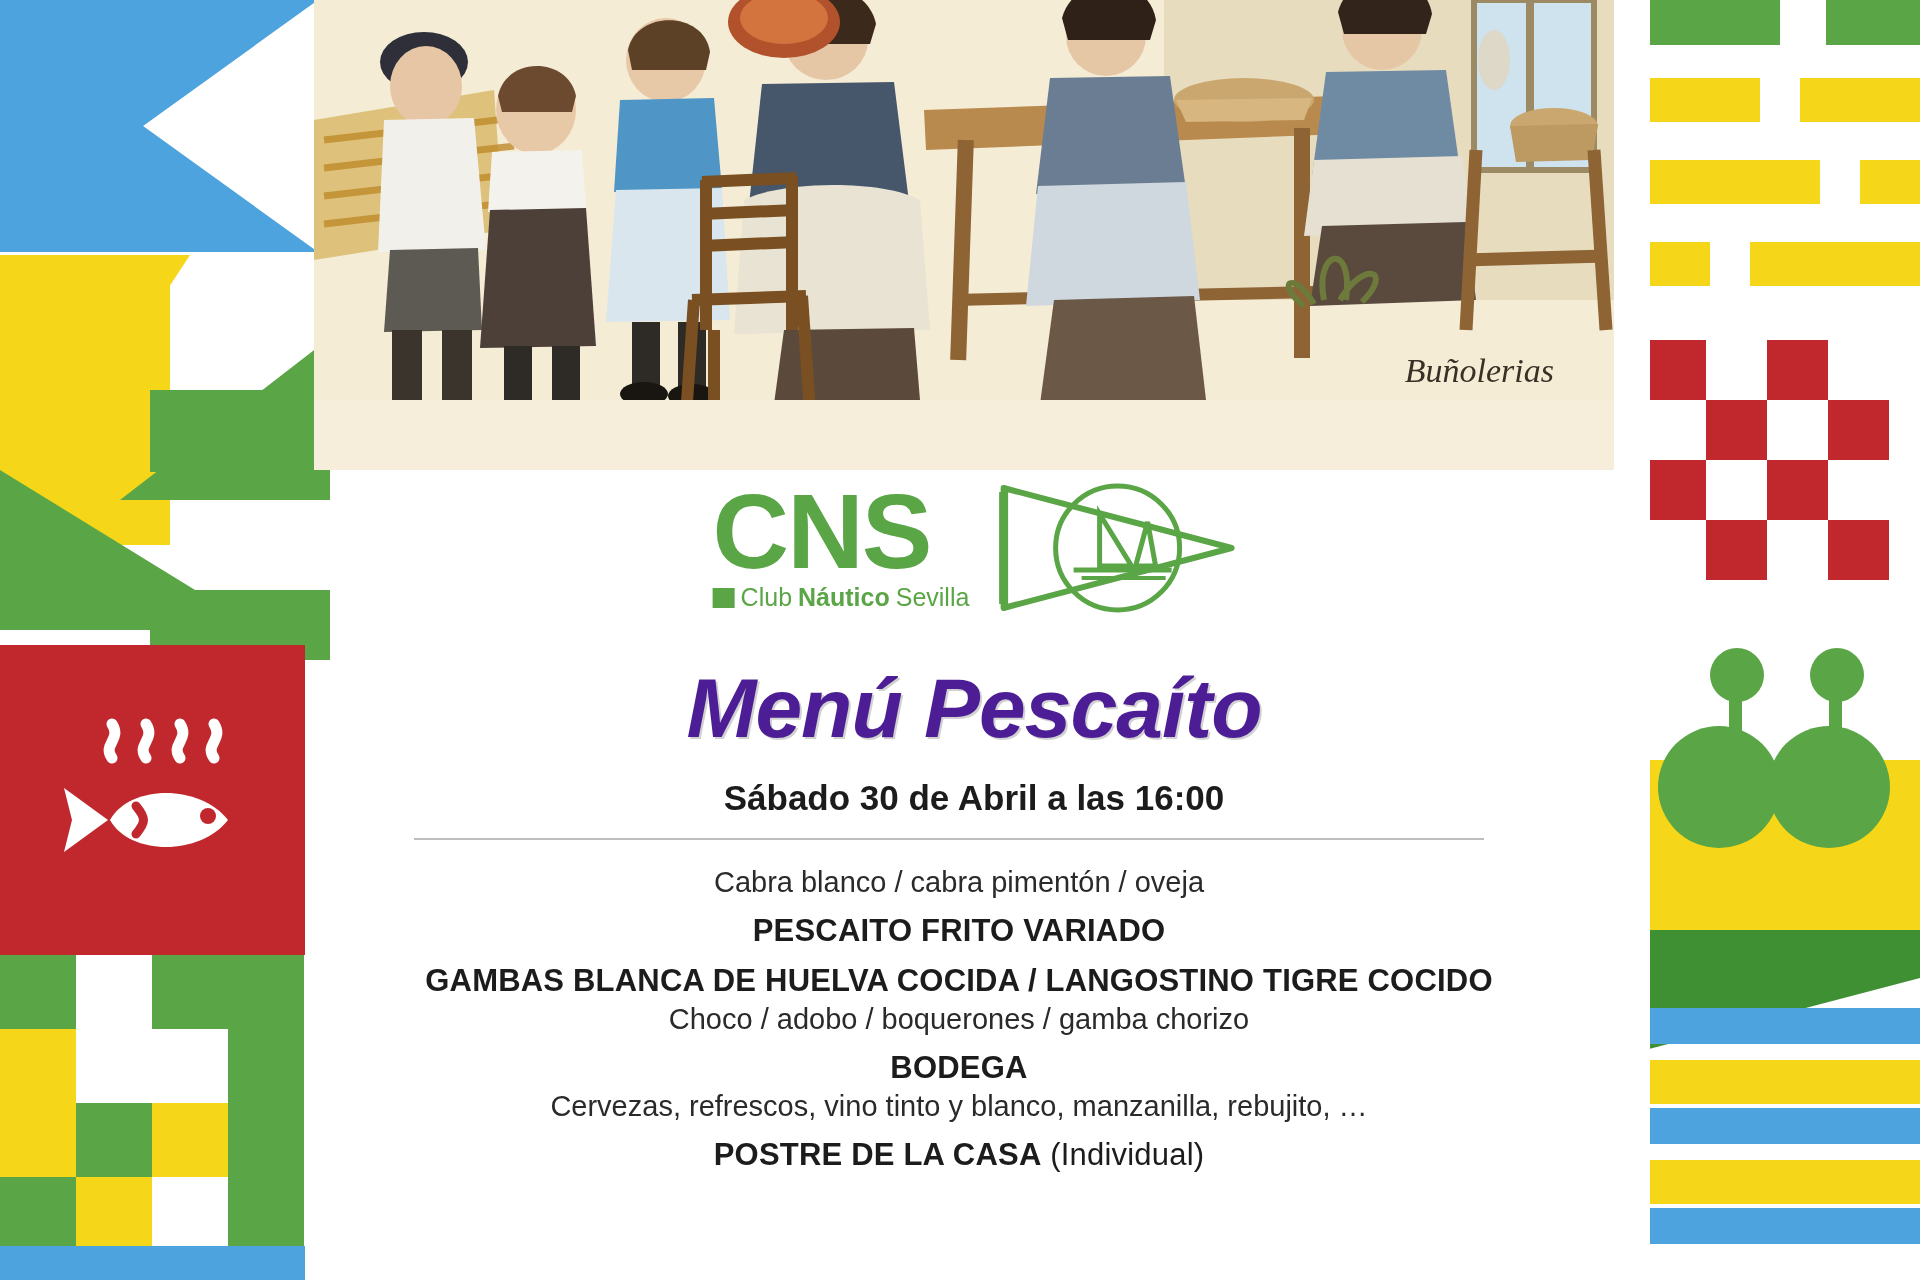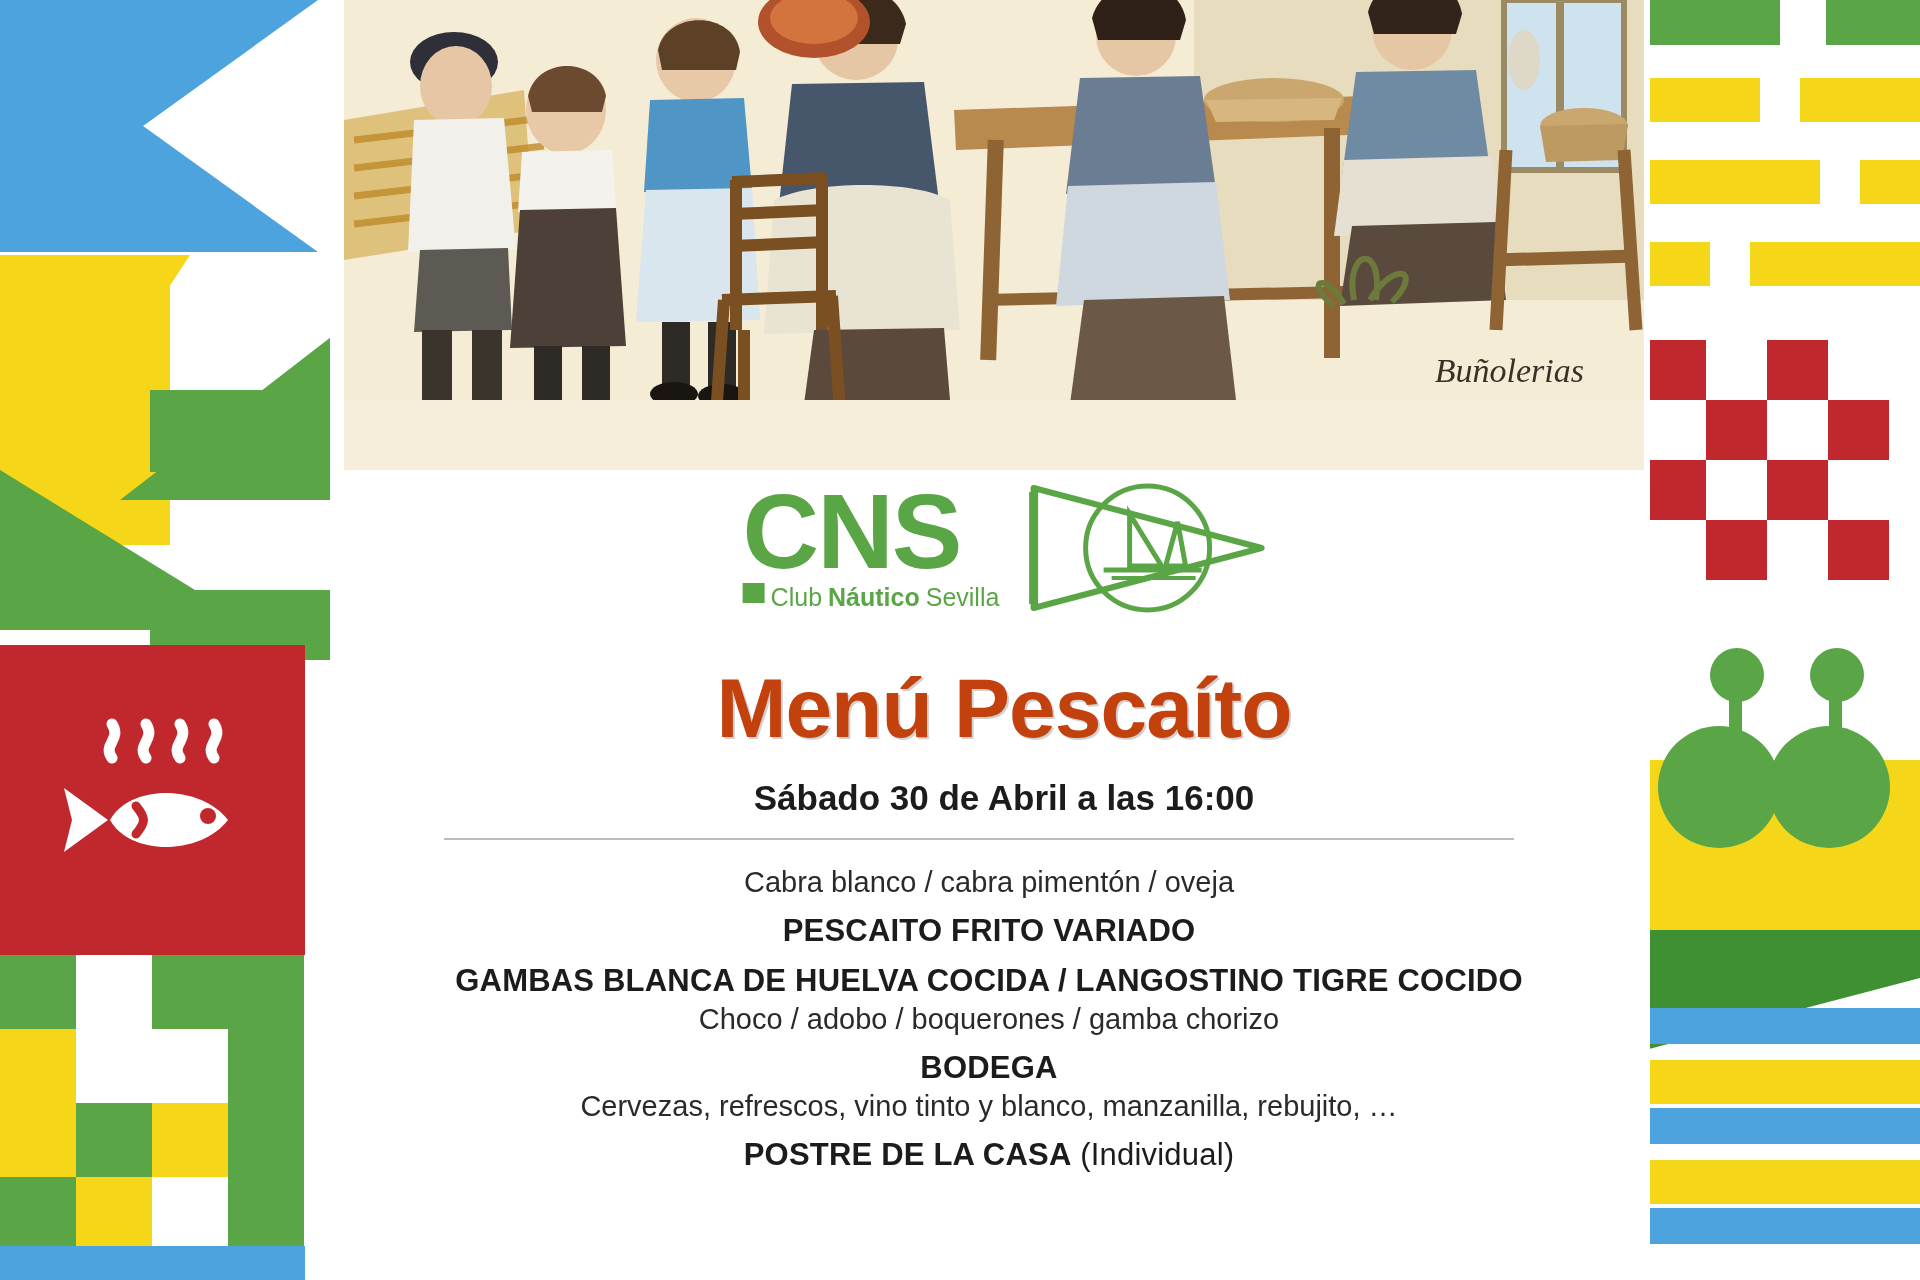--- a/index.html
+++ b/index.html
@@ -37,37 +37,37 @@
   .r-checkred{position:absolute;right:0;top:340px;width:275px;height:240px;}
   .r-checkred .sq{position:absolute;width:61px;height:60px;}
   .r-ytri{position:absolute;right:0;top:760px;width:275px;height:190px;background:#f5d618;}
   .r-greencircle{position:absolute;border-radius:50%;background:#5aa545;}
   .r-greenstem{position:absolute;background:#5aa545;}
   .r-gdiag{position:absolute;right:0;top:930px;width:275px;height:120px;background:#3f8f33;
      clip-path:polygon(0 0,100% 0,100% 40%,0 100%);}
   .r-bluebar{position:absolute;right:0;width:275px;height:36px;background:#4da3dd;}
 
   
-  .center{position:absolute;left:344px;top:0;width:1320px;height:1280px;}
+  .center{position:absolute;left:314px;top:0;width:1320px;height:1280px;}
   .painting{position:absolute;left:0;top:0;width:1300px;height:470px;
     background:#f2e6cf;overflow:hidden;}
   .painting .cap{position:absolute;right:60px;bottom:80px;font-family:"Liberation Serif",serif;
     font-style:italic;font-size:34px;color:#3a3026;}
 
   .logo-row{position:absolute;left:50%;top:478px;transform:translateX(-50%);
     display:flex;align-items:center;gap:26px;}
   .cns-text{font-size:106px;font-weight:bold;color:#5aa545;letter-spacing:-2px;line-height:0.9;
     font-family:"Liberation Sans",sans-serif;}
-  .cns-sub{display:flex;align-items:flex-start;gap:6px;margin-top:4px;}
+  .cns-sub{display:flex;align-items:center;gap:6px;margin-top:4px;}
   .cns-sub .sqm{width:22px;height:20px;background:#5aa545;display:inline-block;}
   .cns-sub span.t{font-size:25px;color:#5aa545;}
   .cns-sub span.b{font-size:25px;color:#5aa545;font-weight:bold;}
 
   .title{position:absolute;left:50%;top:660px;transform:translateX(-50%);
-    font-size:84px;font-weight:bold;color:#c2410c;letter-spacing:-1px;
+    font-size:84px;font-weight:bold;color:#4c1d95;font-style:italic;letter-spacing:-1px;
     text-shadow:2px 2px 0 rgba(0,0,0,.18);white-space:nowrap;}
   .subtitle{position:absolute;left:50%;top:778px;transform:translateX(-50%);
     font-size:35px;font-weight:bold;color:#1c1c1c;white-space:nowrap;}
   .rule{position:absolute;left:100px;top:838px;width:1070px;height:2px;background:#bdbdbd;}
 
   .menu{position:absolute;left:0;top:862px;width:1290px;text-align:center;}
   .m-head{font-size:31px;font-weight:bold;color:#1c1c1c;margin-top:14px;letter-spacing:.2px;}
   .m-head .paren{font-weight:normal;}
   .m-sub{font-size:29px;color:#2a2a2a;margin-top:4px;}
 </style>

